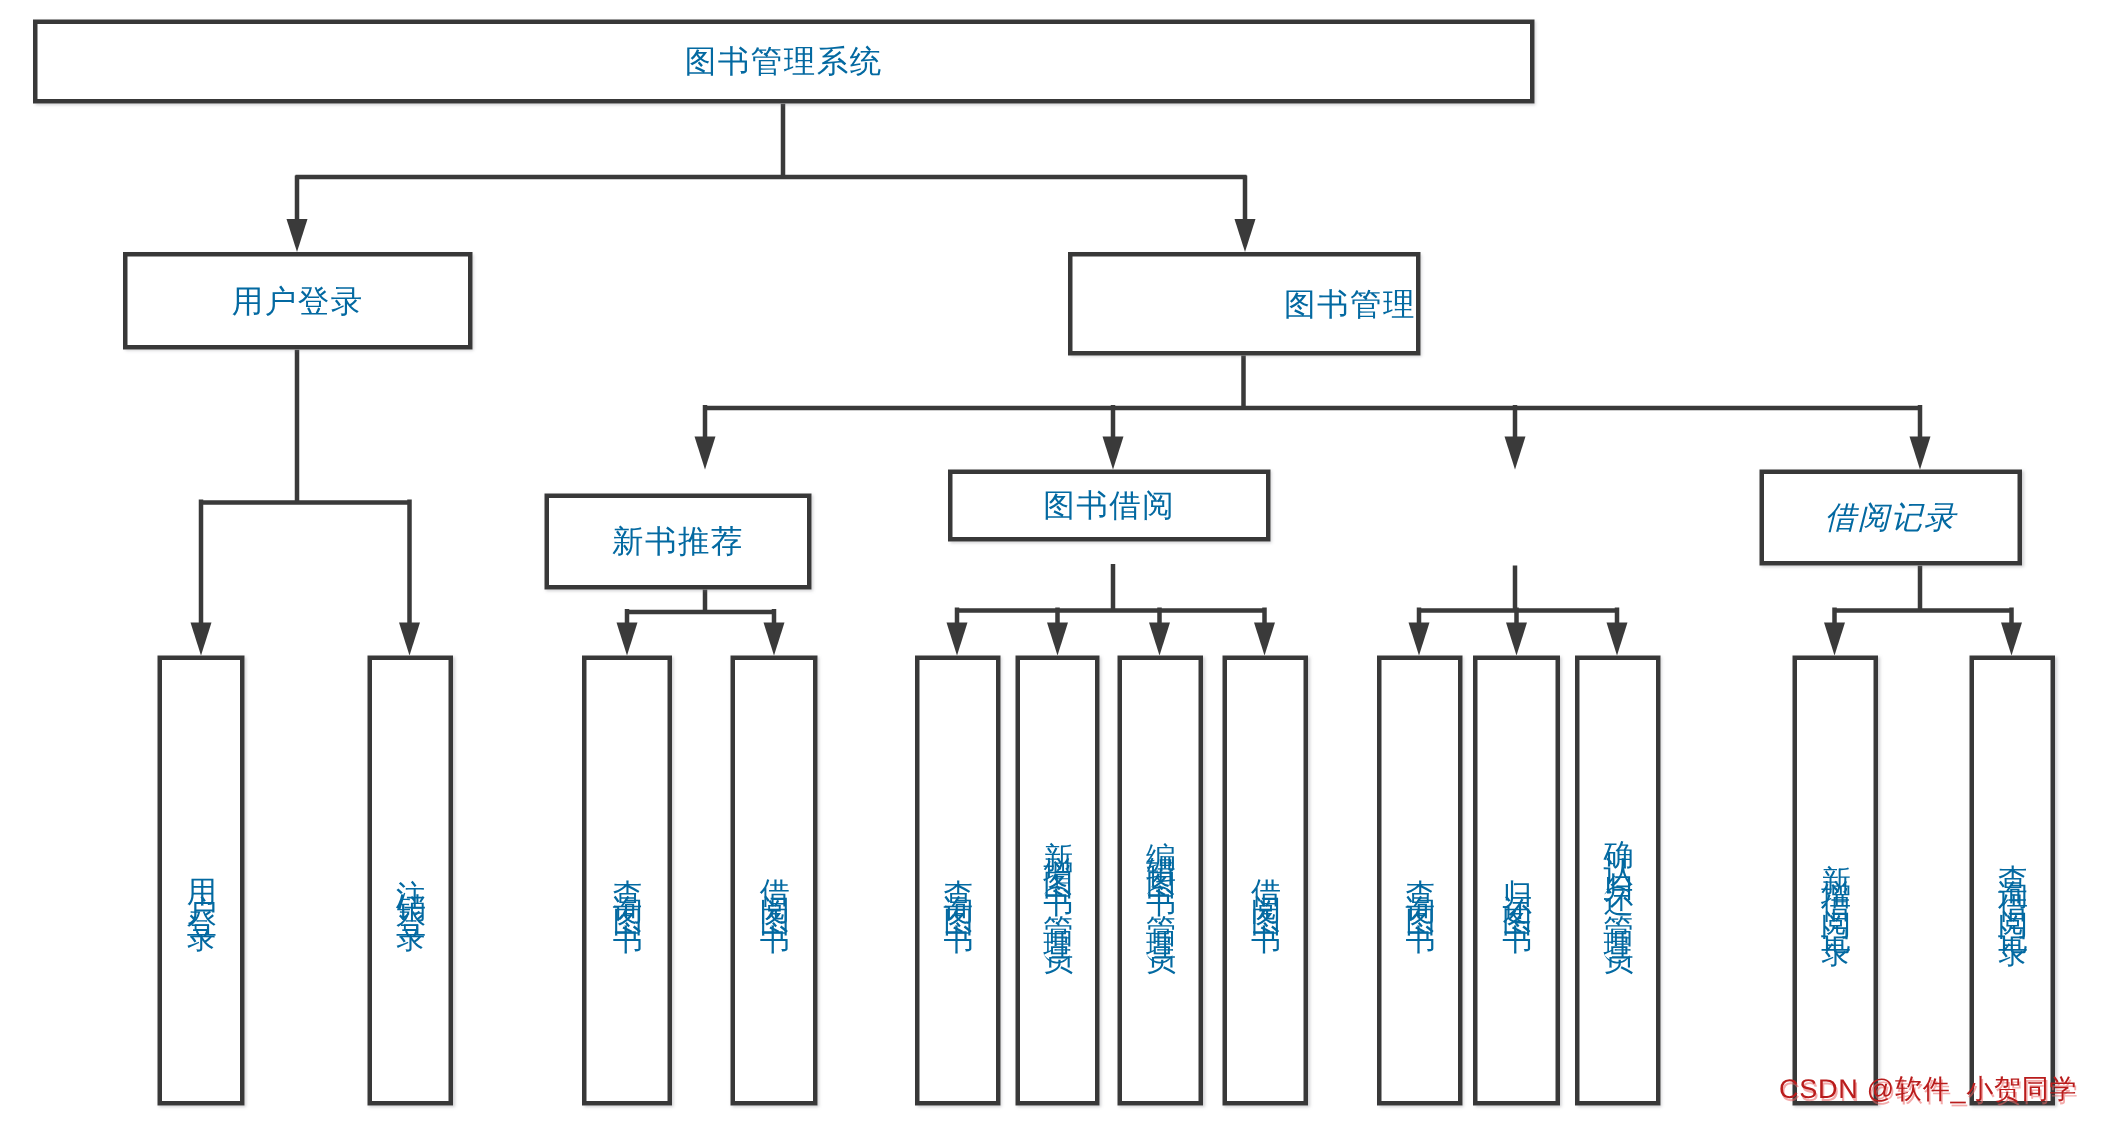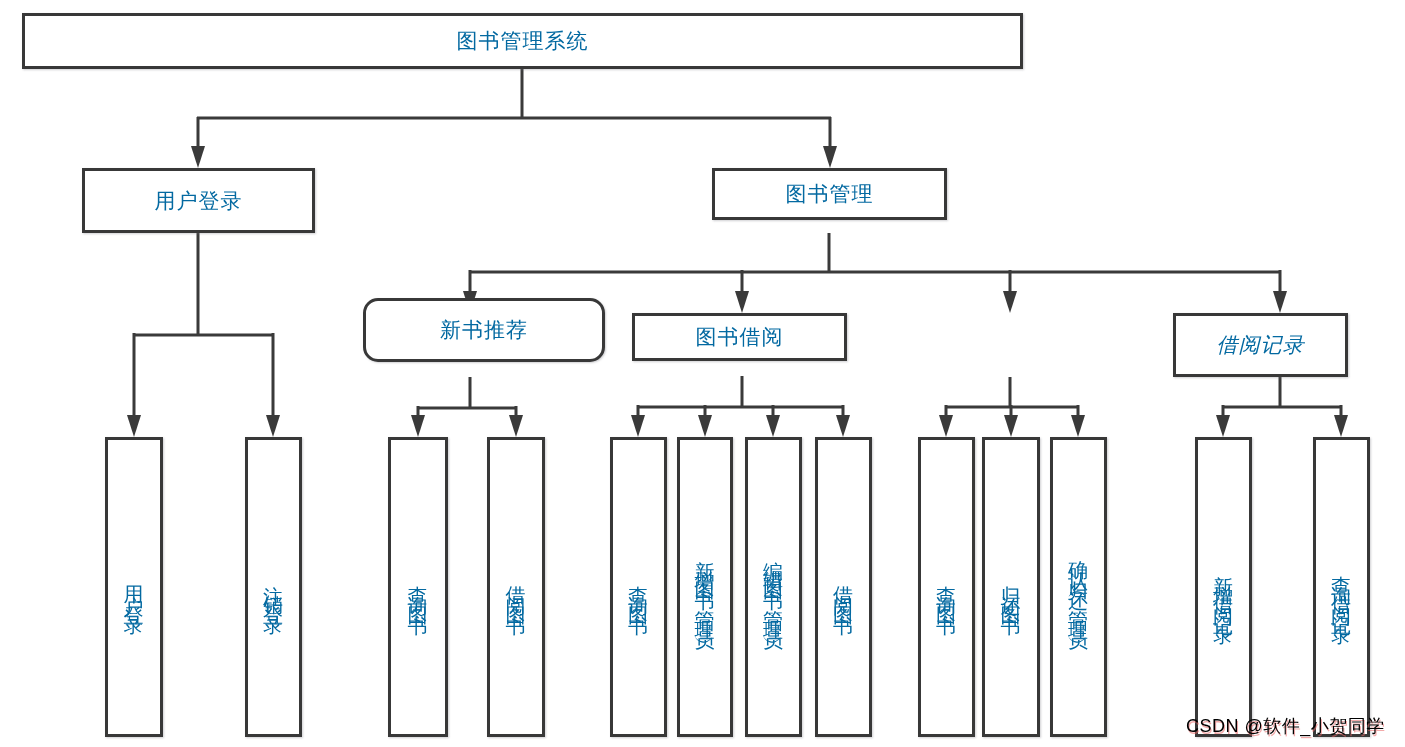--- a/index.html
+++ b/index.html
@@ -42,21 +42,21 @@
     line-height: 1;
     padding-top: 6px;
   }
   .watermark {
     position: absolute;
     left: 1186px;
     top: 714px;
     z-index: 3;
     font-size: 18px;
     letter-spacing: 0.5px;
-    color: #000000;
+    color: #b91c1c;
     text-shadow: 1px 2px 0 rgba(233,100,100,0.55);
     white-space: nowrap;
   }
 </style>
 </head>
 <body>
 
 <div class="stage">
 
   <svg class="connectors" viewBox="0 0 1405 747" xmlns="http://www.w3.org/2000/svg">
@@ -99,25 +99,25 @@
     </g>
   </svg>
 
   <div class="node hbox" style="left:22px; top:13px; width:1001px; height:56px;">
     <span>图书管理系统</span>
   </div>
 
   <div class="node hbox" style="left:82px; top:168px; width:233px; height:65px;">
     <span>用户登录</span>
   </div>
-  <div class="node hbox" style="left:712px; top:168px; width:235px; height:52px;">
+  <div class="node hbox" style="left:712px; top:168px; width:235px; height:69px;justify-content:flex-end;">
     <span>图书管理</span>
   </div>
 
-  <div class="node hbox" style="left:363px; top:298px; width:242px; height:64px;border-radius:15px;">
+  <div class="node hbox" style="left:363px; top:329px; width:178px; height:64px;">
     <span>新书推荐</span>
   </div>
   <div class="node hbox" style="left:632px; top:313px; width:215px; height:48px;">
     <span>图书借阅</span>
   </div>
   <div class="node hbox" style="left:1173px; top:313px; width:175px; height:64px;font-style:italic;">
     <span>借阅记录</span>
   </div>
 
   <div class="node vbox" style="left:105px; top:437px; width:58px; height:300px;">

